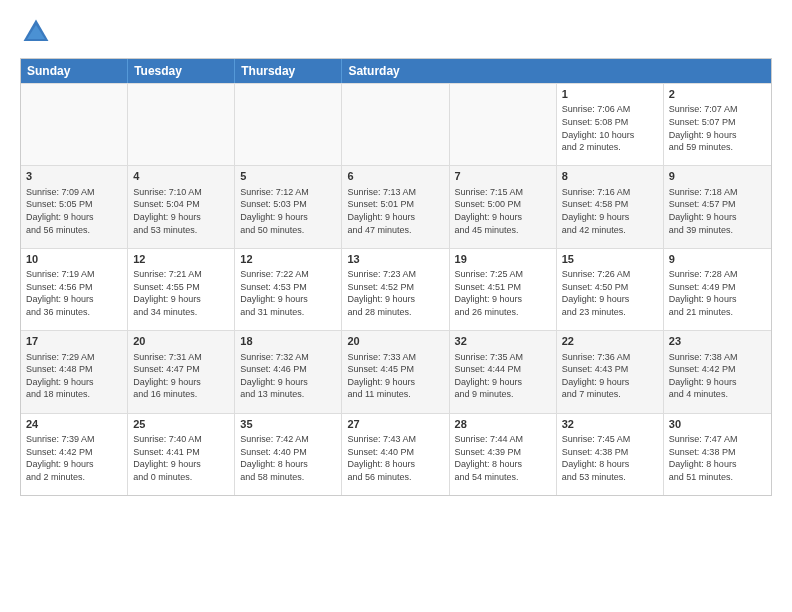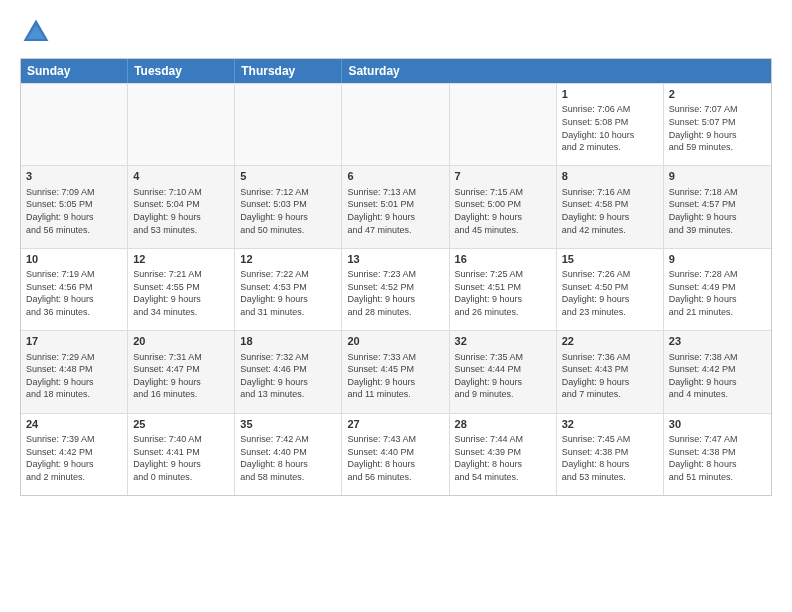--- a/index.html
+++ b/index.html
@@ -200,21 +200,21 @@
           </div>
           <div class="cal-cell">
             <span class="day-num">12</span>
             <div class="cell-text">Sunrise: 7:22 AM<br>Sunset: 4:53 PM<br>Daylight: 9 hours<br>and 31 minutes.</div>
           </div>
           <div class="cal-cell">
             <span class="day-num">13</span>
             <div class="cell-text">Sunrise: 7:23 AM<br>Sunset: 4:52 PM<br>Daylight: 9 hours<br>and 28 minutes.</div>
           </div>
           <div class="cal-cell">
-            <span class="day-num">16</span>
+            <span class="day-num">19</span>
             <div class="cell-text">Sunrise: 7:25 AM<br>Sunset: 4:51 PM<br>Daylight: 9 hours<br>and 26 minutes.</div>
           </div>
           <div class="cal-cell">
             <span class="day-num">15</span>
             <div class="cell-text">Sunrise: 7:26 AM<br>Sunset: 4:50 PM<br>Daylight: 9 hours<br>and 23 minutes.</div>
           </div>
           <div class="cal-cell">
             <span class="day-num">9</span>
             <div class="cell-text">Sunrise: 7:28 AM<br>Sunset: 4:49 PM<br>Daylight: 9 hours<br>and 21 minutes.</div>
           </div>

